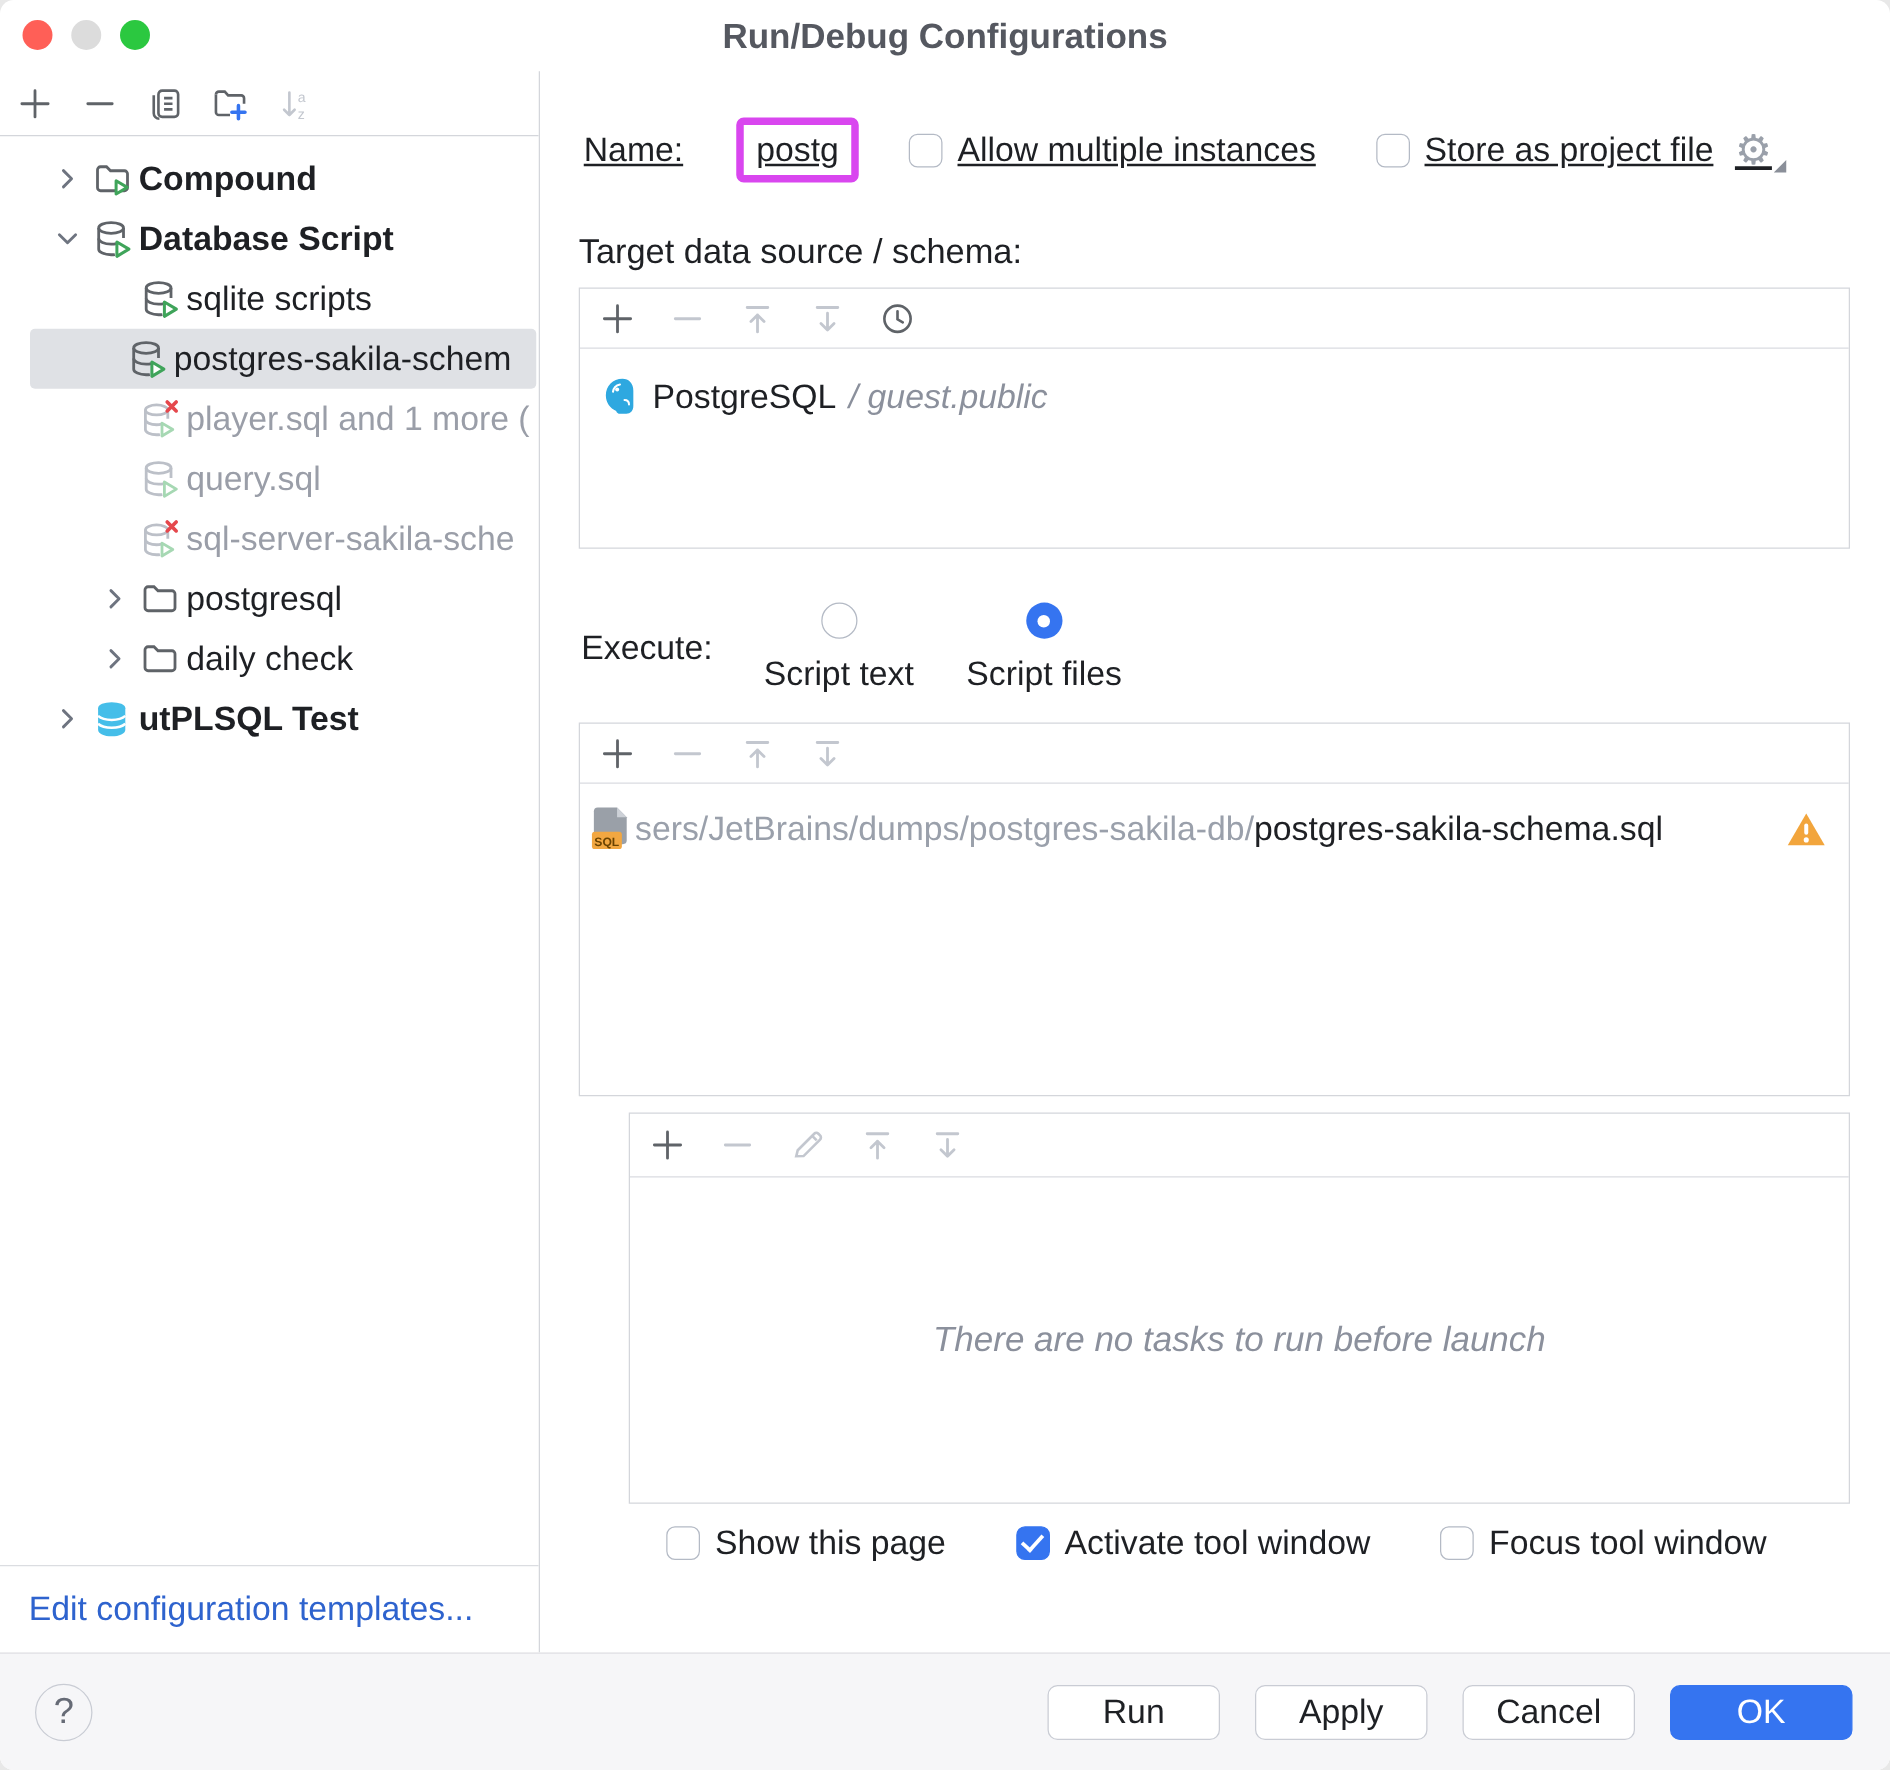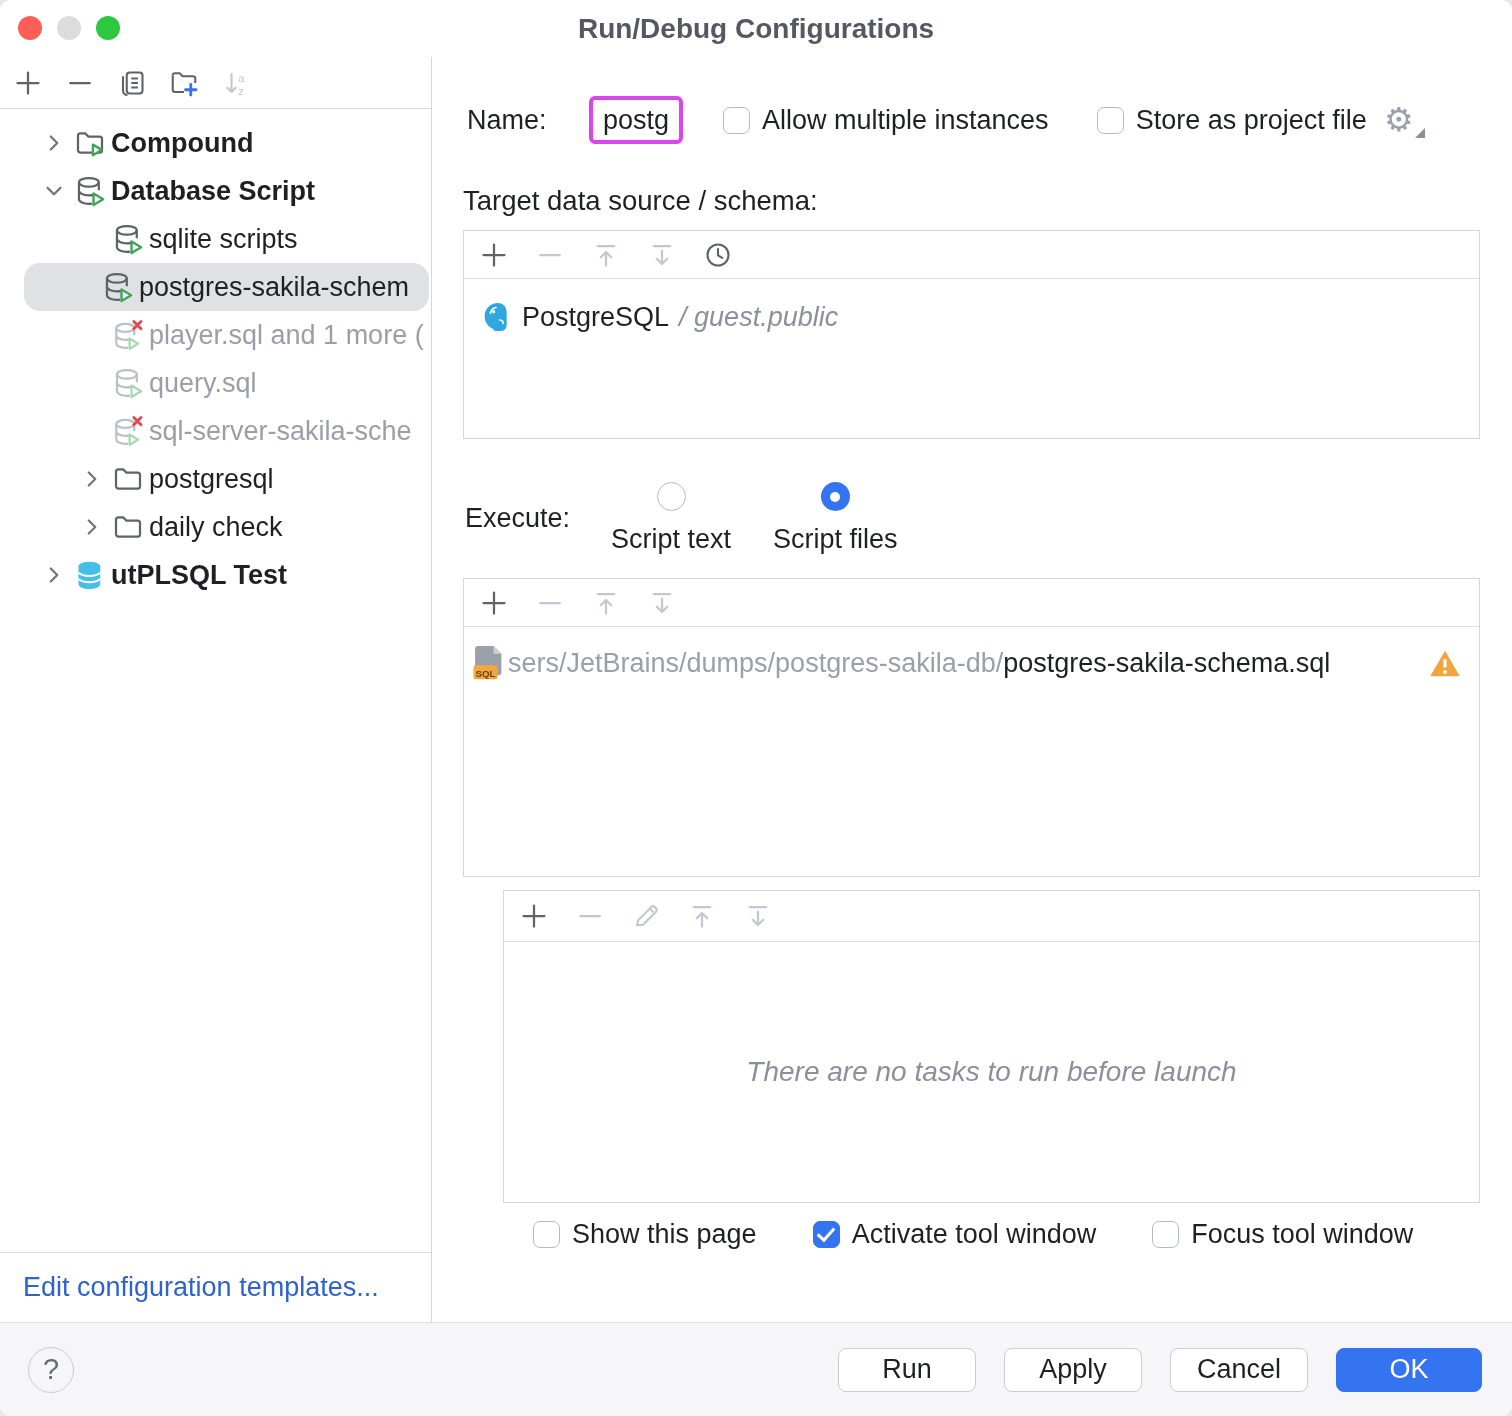--- a/index.html
+++ b/index.html
@@ -20,39 +20,39 @@
   
   .middle{position:absolute;top:57px;bottom:94px;left:0;right:0;display:flex;}
   .sidebar{width:431px;border-right:1px solid #d4d6db;display:flex;flex-direction:column;overflow:hidden;}
   .s-toolbar{height:51px;border-bottom:1px solid #d4d6db;display:flex;align-items:center;
     padding-left:12px;gap:20px;flex:none;}
   .tbtn{width:32px;height:32px;display:flex;align-items:center;justify-content:center;}
   .tbtn svg{width:30px;height:30px;}
   .tree{padding-top:10px;flex:none;padding-left:12px;}
   .row{height:48px;display:flex;align-items:center;margin:0 2px 0 22px;
     white-space:nowrap;overflow:hidden;font-size:27px;}
-  .row.sel{background:#DFE1E5;border-radius:16px;margin-left:12px;}
+  .row.sel{background:#DFE1E5;border-radius:4px;margin-left:12px;}
   .chev{width:36px;height:32px;display:flex;align-items:center;justify-content:center;flex:none;}
   .ticon{width:36px;height:36px;display:flex;align-items:center;justify-content:center;flex:none;}
   .ticon svg{width:32px;height:32px;}
   .chev svg{width:26px;height:26px;}
   .tlabel{margin-left:3px;}
   .bold{font-weight:700;}
   .muted{color:#9a9ea8;}
   .pl-root{padding-left:2px;}
   .pl-child{padding-left:76px;}
   .pl-cfolder{padding-left:40px;}
   .s-bottom{margin-top:auto;border-top:1px solid #dbdde1;height:69px;display:flex;align-items:center;
     padding-left:23px;flex:none;}
   .link{color:#2E63CE;font-size:27px;cursor:pointer;}
   
   .content{flex:1;padding:0 32px 0 31px;overflow:hidden;}
-  .name-row{margin-top:40px;height:46px;display:flex;align-items:center;font-size:27px;padding-left:4px;}
+  .name-row{margin-top:40px;height:46px;display:flex;align-items:center;font-size:27px;padding-left:4px;text-decoration:underline;}
   .name-label{width:122px;}
-  .name-input{width:66px;height:40px;border:4px solid #d946ef;border-radius:6px;padding:0 10px;
+  .name-input{width:66px;height:40px;border:6px solid #d946ef;border-radius:6px;padding:0 10px;
     font-size:27px;font-family:"Liberation Sans",sans-serif;color:#1e2024;outline:none;}
   .cb{display:flex;align-items:center;gap:12px;cursor:pointer;}
   .cb-box{width:27px;height:27px;border:1.5px solid #b4bac5;border-radius:7px;background:#fff;
     flex:none;display:flex;align-items:center;justify-content:center;box-sizing:border-box;}
   .cb-box.checked{background:#3574F0;border-color:#3574F0;}
   .cb-box.checked::after{content:"";width:7px;height:14px;border:solid #fff;border-width:0 3px 3px 0;
     transform:rotate(42deg);margin-top:-4px;}
   .gear{position:relative;margin-left:14px;width:36px;height:36px;color:#9aa0aa;font-size:33px;
     line-height:36px;text-align:center;cursor:pointer;}
   .gear::after{content:"";position:absolute;right:-8px;bottom:0;

